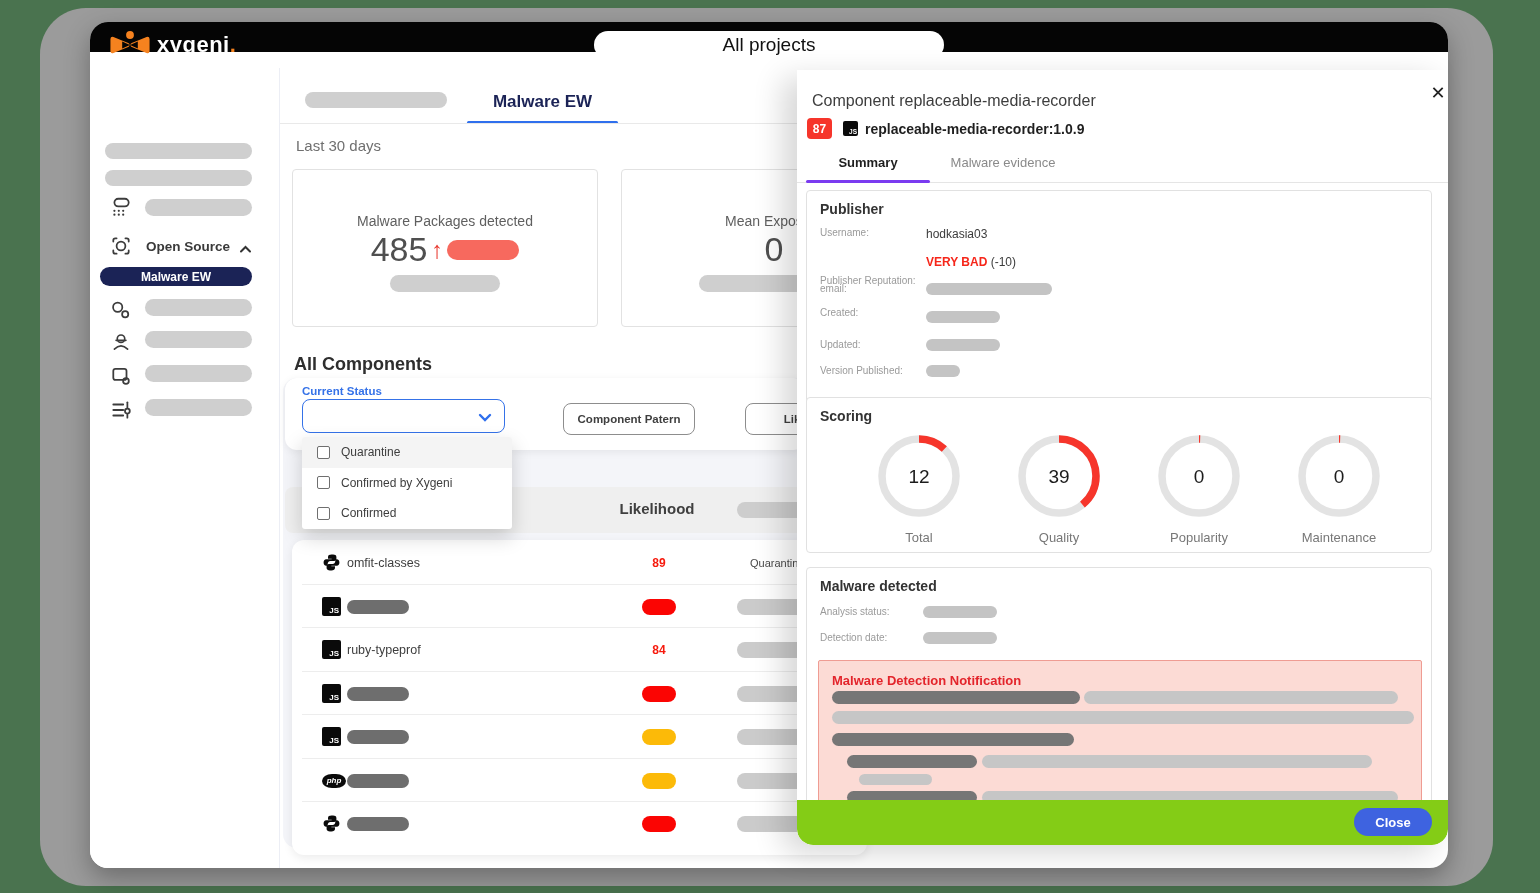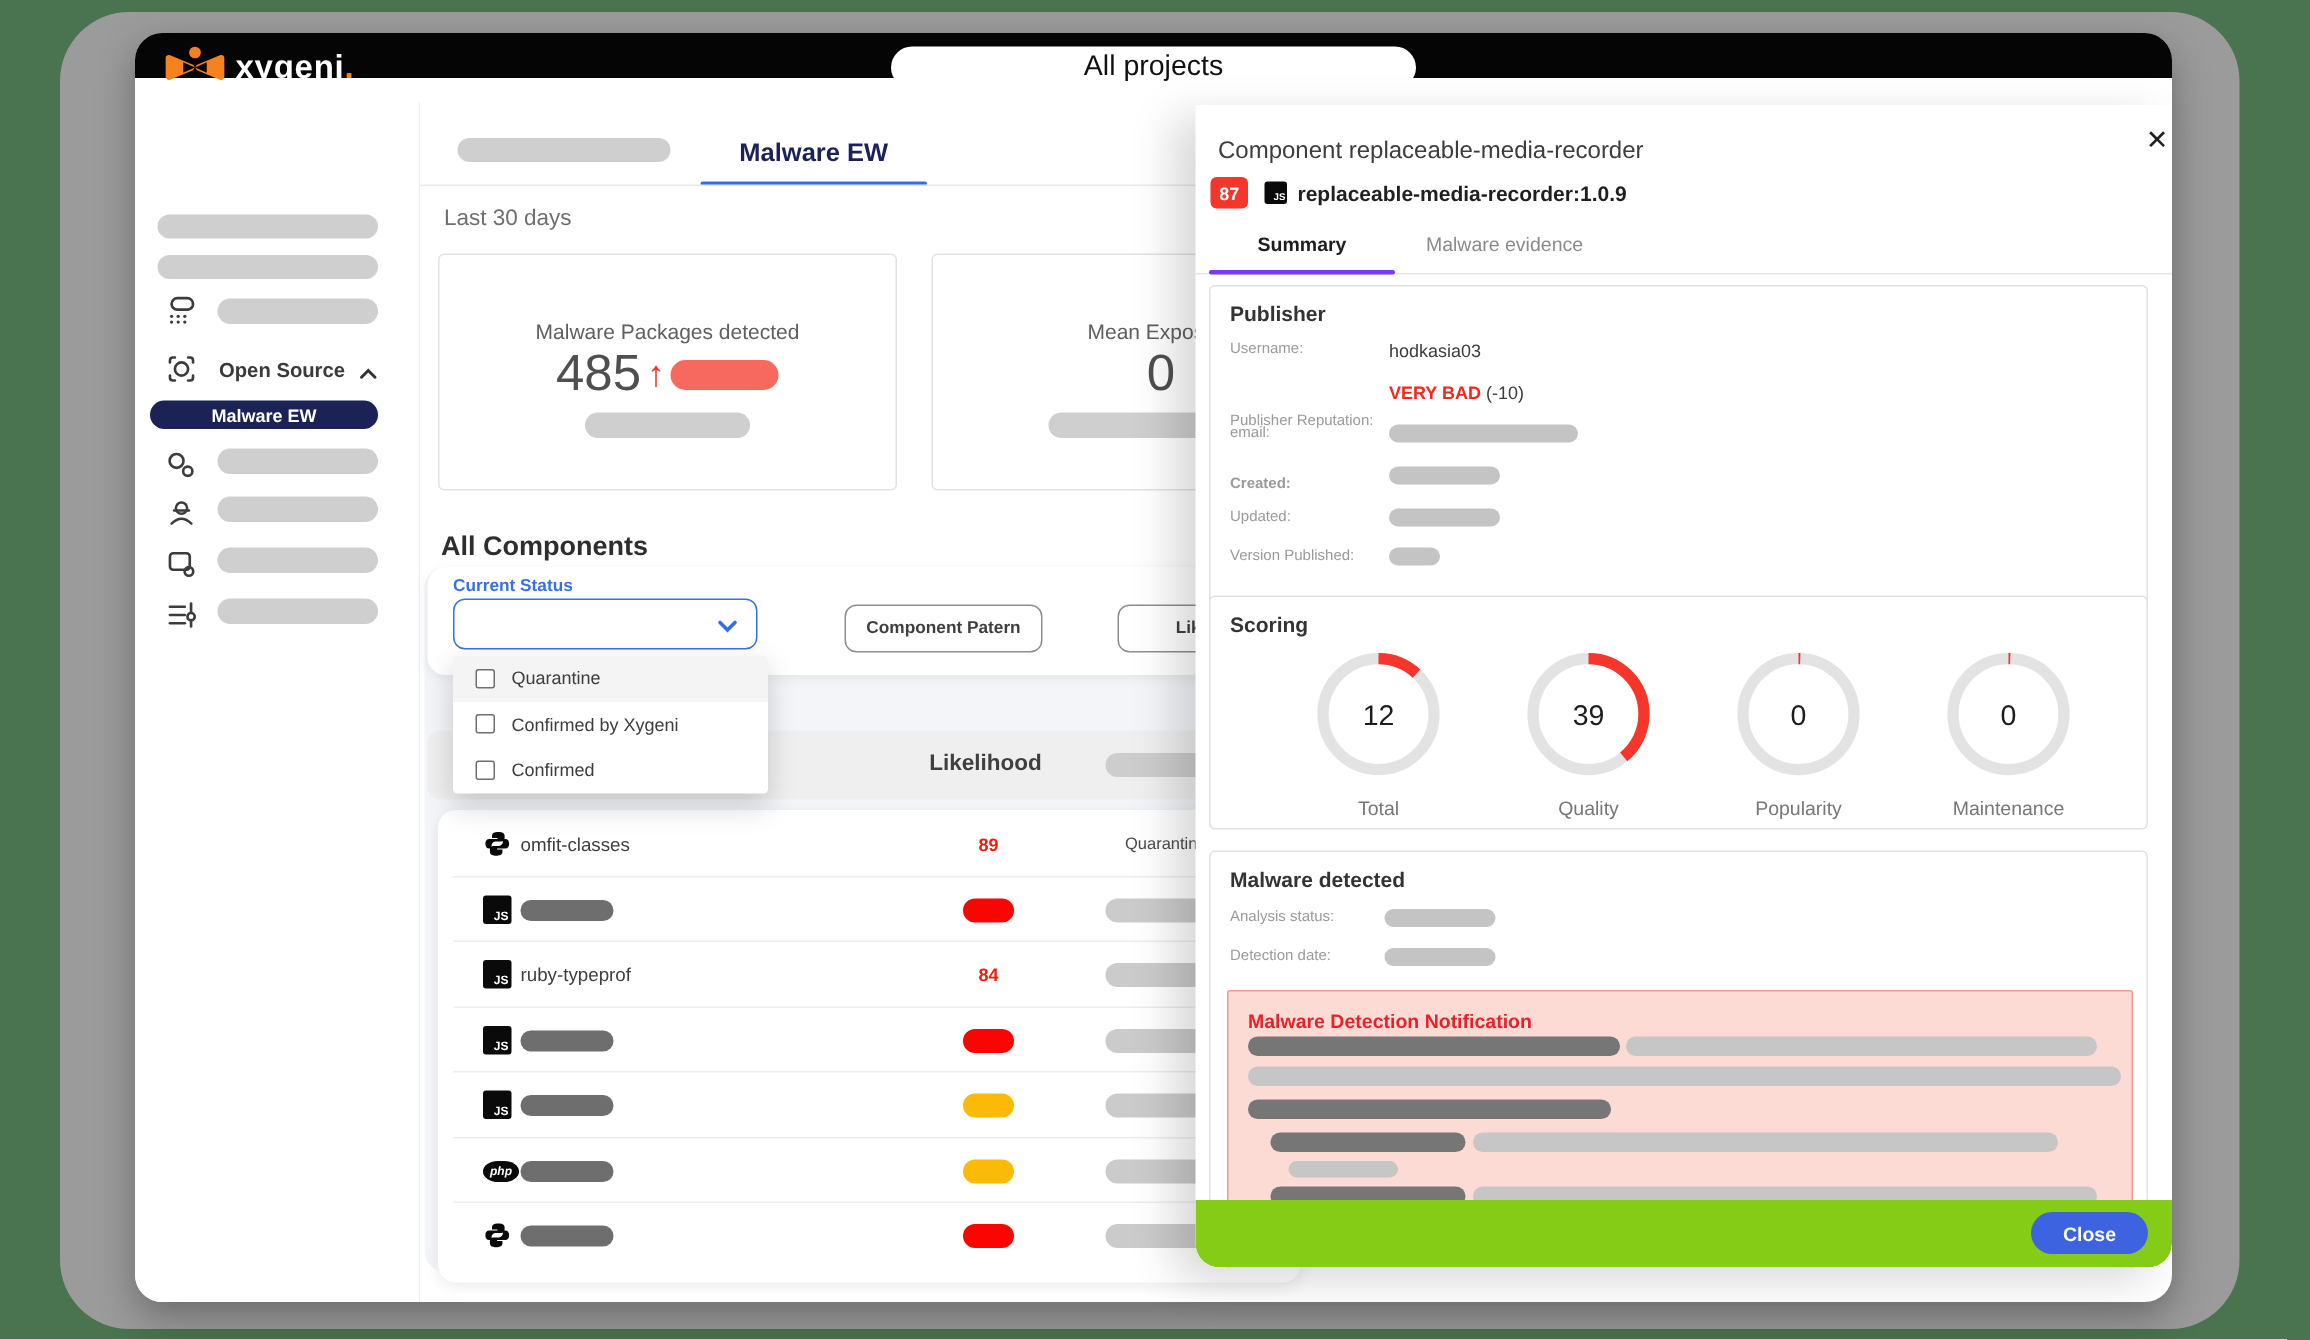--- a/index.html
+++ b/index.html
@@ -315,21 +315,21 @@
     <div class="mtab-underline" data-interactable="false"></div>
 
     <div class="mcard" style="top:120px;height:238px;" data-interactable="false">
       <div class="mcard-title" data-interactable="false">Publisher</div>
       <span class="frow-label" style="top:36px;" data-interactable="false">Username:</span>
       <span class="frow-value" style="top:36px;" data-interactable="false">hodkasia03</span>
       <span class="frow-label" style="top:64px;margin-top:20px;" data-interactable="false">Publisher Reputation:</span>
       <span class="frow-value" style="top:64px;" data-interactable="false"><span class="rep-bad">VERY BAD</span> <span>(-10)</span></span>
       <span class="frow-label" style="top:92px;" data-interactable="false">email:</span>
       <span class="frow-bar" style="top:92px;width:126px;" data-interactable="false"></span>
-      <span class="frow-label" style="top:126px;font-weight:bold;" data-interactable="false">Created:</span>
+      <span class="frow-label" style="top:116px;" data-interactable="false">Created:</span>
       <span class="frow-bar" style="top:120px;width:74px;" data-interactable="false"></span>
       <span class="frow-label" style="top:148px;" data-interactable="false">Updated:</span>
       <span class="frow-bar" style="top:148px;width:74px;" data-interactable="false"></span>
       <span class="frow-label" style="top:174px;" data-interactable="false">Version Published:</span>
       <span class="frow-bar" style="top:174px;width:34px;" data-interactable="false"></span>
     </div>
 
     <div class="mcard" style="top:327px;height:156px;" data-interactable="false">
       <div class="mcard-title" data-interactable="false">Scoring</div>
       <div class="donut-col" style="left:68px;top:36px;" data-interactable="false">

